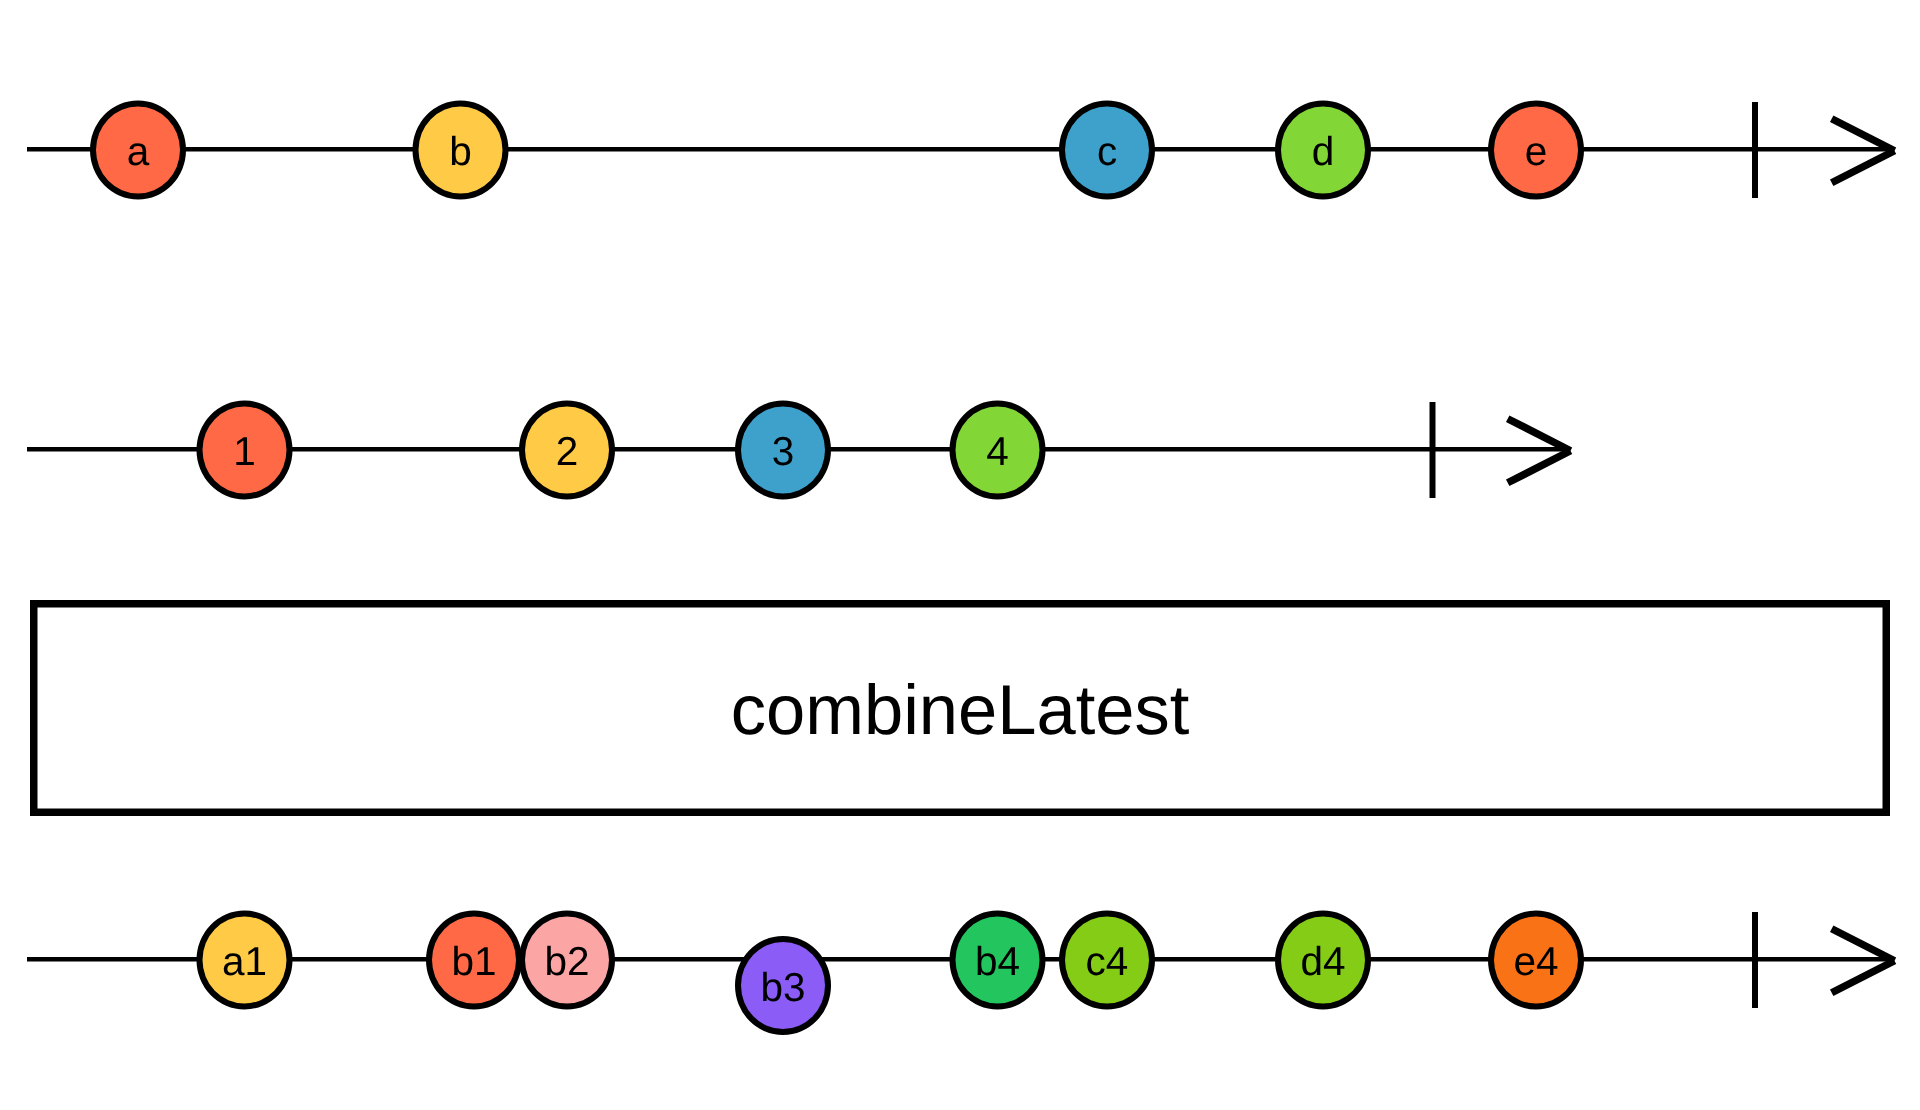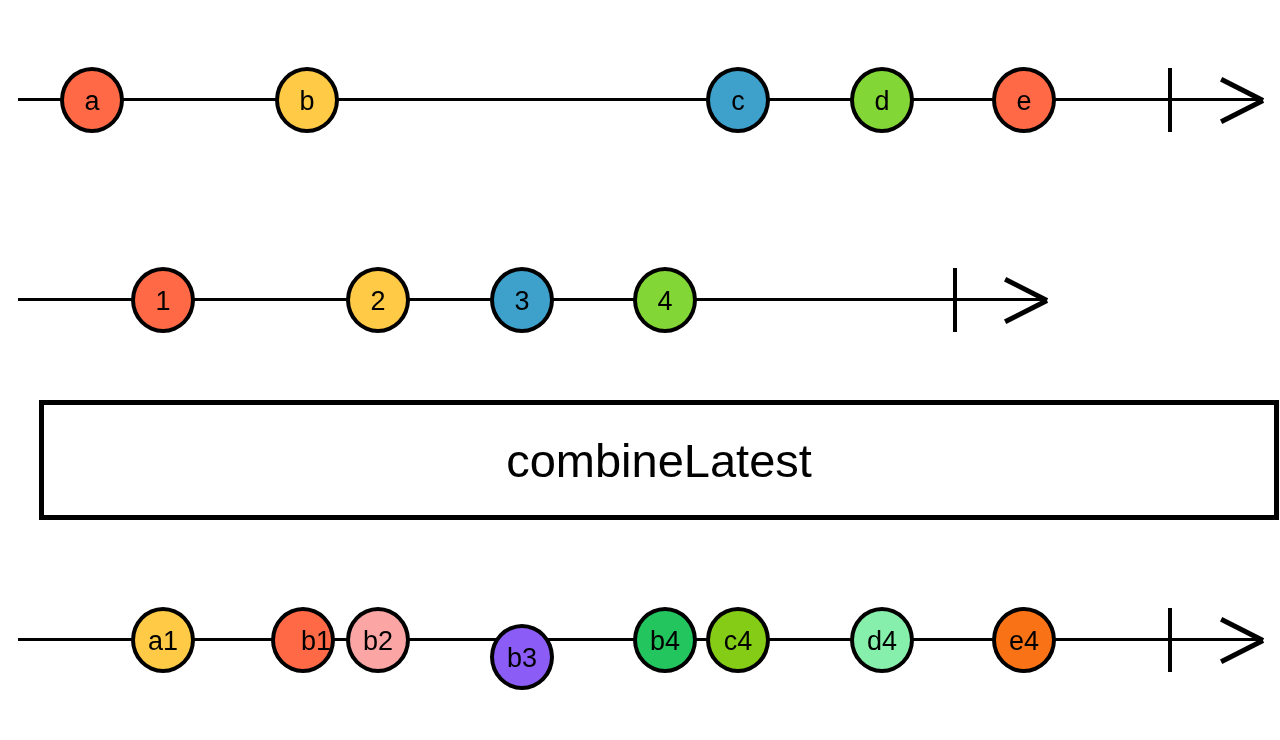--- a/index.html
+++ b/index.html
@@ -21,25 +21,25 @@
     border-radius:50%;
     display:flex;align-items:center;justify-content:center;
     box-sizing:content-box;
   }
   .marble span{
     font-size:27px;color:#000000;line-height:1;
     transform:translateY(1px);
   }
   .opbox{
     position:absolute;
-    left:20px;top:400px;width:1240px;height:120px;
+    left:20px;top:400px;width:1240px;height:144px;
     box-sizing:border-box;
     border:5px solid #000000;
     background:#ffffff;
-    display:flex;align-items:center;justify-content:center;margin-left:19px;
+    display:flex;align-items:center;justify-content:center;
   }
   .oplabel{font-size:47px;color:#000000;}
 </style>
 </head>
 <body>
 
 <div class="canvas">
 
   <div class="opbox">
     <span class="oplabel">combineLatest</span>
@@ -85,35 +85,35 @@
       </div>
     </div>
     <div class="stream">
       <div class="tl-line" style="left: 18px; top: 638px; width: 1242px;"></div>
       <div class="terminator" style="left: 1168px; top: 608px;"></div>
       <div class="chev" style="left: 1216px; top: 637.5px; transform: rotate(27deg);"></div>
       <div class="chev" style="left: 1216px; top: 637.5px; transform: rotate(-27deg);"></div>
     <div class="marble" style="left: 131px; top: 607px; background: rgb(255, 203, 70); align-items: center;">
         <span>a1</span>
       </div>
-      <div class="marble" style="left: 271px; top: 607px; background: rgb(255, 105, 70); justify-content: flex-end;">
+      <div class="marble" style="left: 284px; top: 607px; background: rgb(255, 105, 70);">
         <span>b1</span>
       </div>
       <div class="marble" style="left: 346px; top: 607px; background: #fca5a5;">
         <span>b2</span>
       </div>
       <div class="marble" style="left: 490px; top: 624px; background: #8b5cf6; justify-content: center;">
         <span>b3</span>
       </div>
       <div class="marble" style="left: 633px; top: 607px; background: #22c55e;">
         <span>b4</span>
       </div>
       <div class="marble" style="left: 706px; top: 607px; background: #84cc16;">
         <span>c4</span>
       </div>
-      <div class="marble" style="left: 850px; top: 607px; background: #86efac;">
+      <div class="marble" style="left: 850px; top: 607px; background: #84cc16;">
         <span>d4</span>
       </div>
       <div class="marble" style="left: 992px; top: 607px; background: #f97316;">
         <span>e4</span>
       </div>
     </div>
   </div>
 
 </body></html>

